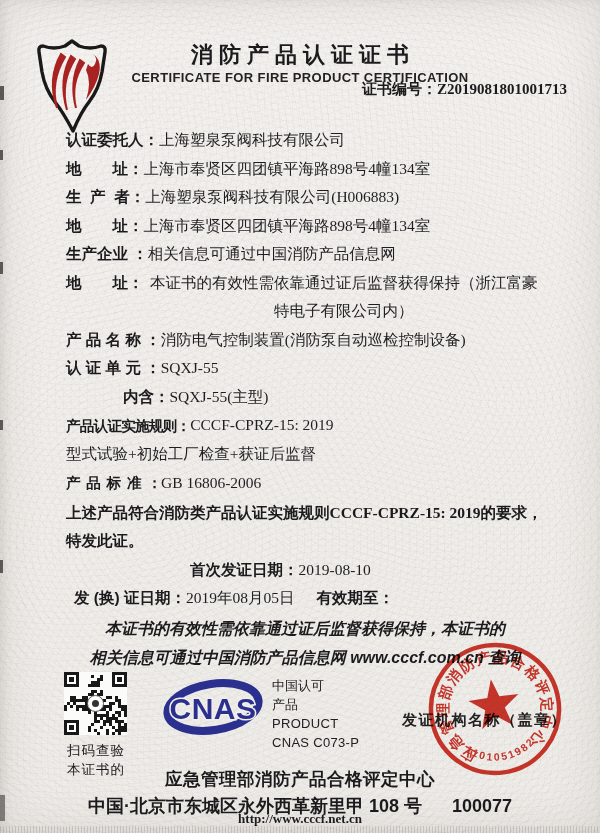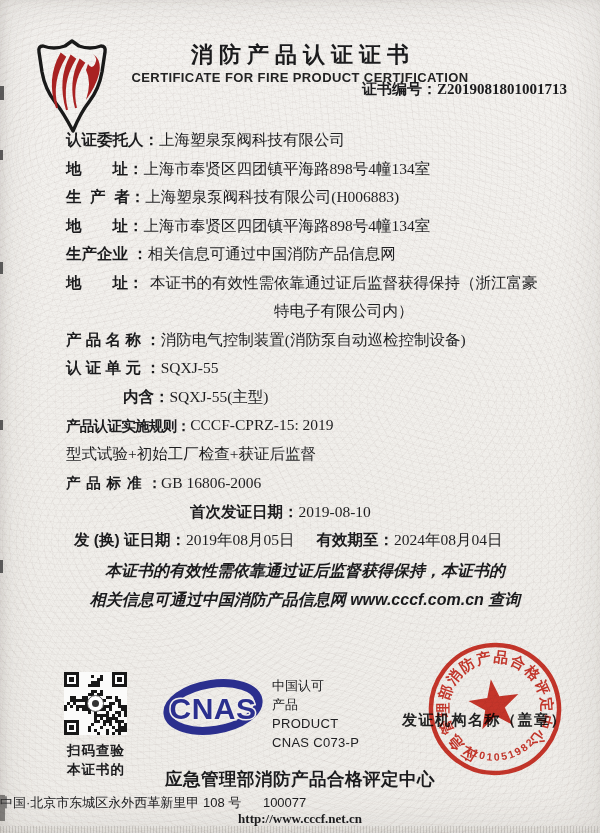--- a/index.html
+++ b/index.html
@@ -45,30 +45,30 @@
   .qr-wrap{left:64px;top:672px;width:63px;height:63px;background:#fbfbfa;}
   .qr-grid{position:absolute;left:0;top:0;width:63px;height:63px;display:grid;
            grid-template-columns:repeat(21,3px);grid-template-rows:repeat(21,3px);}
   .qr-grid div.on{background:#181818;}
   .finder{position:absolute;width:15px;height:15px;border:3px solid #181818;box-sizing:border-box;background:#fff;}
   .finder::after{content:"";position:absolute;left:2px;top:2px;width:5px;height:5px;background:#181818;}
   .f-tl{left:0;top:0;} .f-tr{right:0;top:0;} .f-bl{left:0;bottom:0;}
   .qr-logo{position:absolute;left:23px;top:23px;width:17px;height:17px;border-radius:50%;
            background:#fff;border:1px solid #555;box-sizing:border-box;}
   .qr-logo::after{content:"";position:absolute;left:4px;top:4px;width:7px;height:7px;border-radius:50%;background:#333;}
-  .qr-caption{left:50px;top:741px;width:92px;text-align:center;font-size:13.5px;font-weight:700;
+  .qr-caption{left:50px;top:741px;width:92px;text-align:center;font-size:13.5px;font-weight:400;
               line-height:19px;letter-spacing:1px;}
 
   .cnas-text{left:272px;top:676px;font-size:13px;line-height:19px;font-weight:400;color:#202022;}
   .cnas-text .en{letter-spacing:.3px;}
 
   .stamp-caption{left:402px;top:711px;font-size:15px;font-weight:bold;letter-spacing:1.5px;color:#222;}
 
   .org-name{left:0;top:767px;width:100%;text-align:center;font-size:17.5px;font-weight:bold;letter-spacing:.5px;}
-  .address{left:0;top:794px;width:100%;text-align:left;font-size:13px;font-weight:400;white-space:pre;}
+  .address{left:0;top:794px;width:100%;text-align:center;font-size:18px;font-weight:700;white-space:pre;}
   .website{left:0;top:811px;width:100%;text-align:center;font-size:13px;font-weight:bold;
            font-family:"Liberation Serif",serif;}
 
   .stamp{left:420px;top:634px;mix-blend-mode:multiply;opacity:.93;transform:rotate(-8deg);}
   .logo-shield{left:22px;top:34px;}
   .cnas-logo{left:163px;top:676px;}
 
   
   .edge-mark{position:absolute;left:0;background:#3a3a3a;opacity:.8;}
   .bottom-hatch{position:absolute;left:0;bottom:0;width:100%;height:7px;opacity:.5;
@@ -134,31 +134,31 @@
         <span class="value">CCCF-CPRZ-15: 2019</span>
       </div>
     <div class="row">
         <span class="value">型式试验+初始工厂检查+获证后监督</span>
       </div>
     <div class="row">
         <span class="label long">产  品  标  准  ：</span>
         <span class="value">GB 16806-2006</span>
       </div>
 
+    <div class="statement"><span>上述产品符合消防类产品认证实施规则</span><span class="latin">CCCF-CPRZ-15: 2019</span><span>的要求，特发此证。</span></div>
 
     <div class="row daterow1">
         <span class="label">首次发证日期：</span>
         <span class="value">2019-08-10</span>
       </div>
     <div class="row daterow2">
         <span class="label">发 (换) 证日期：</span>
         <span class="value">2019年08月05日</span>
         <span class="gap"></span>
         <span class="label">有效期至：</span>
-        <span class="value">2024年08月04日</span>
       </div>
 
     <div class="notice">本证书的有效性需依靠通过证后监督获得保持，本证书的</div>
     <div class="notice"><span>相关信息可通过中国消防产品信息网 </span><span class="latin">www.cccf.com.cn</span><span> 查询</span></div>
   </div>
 
   <div class="abs qr-wrap">
     <div class="qr-grid" id="qr-grid">
         <div></div>
         <div></div>

